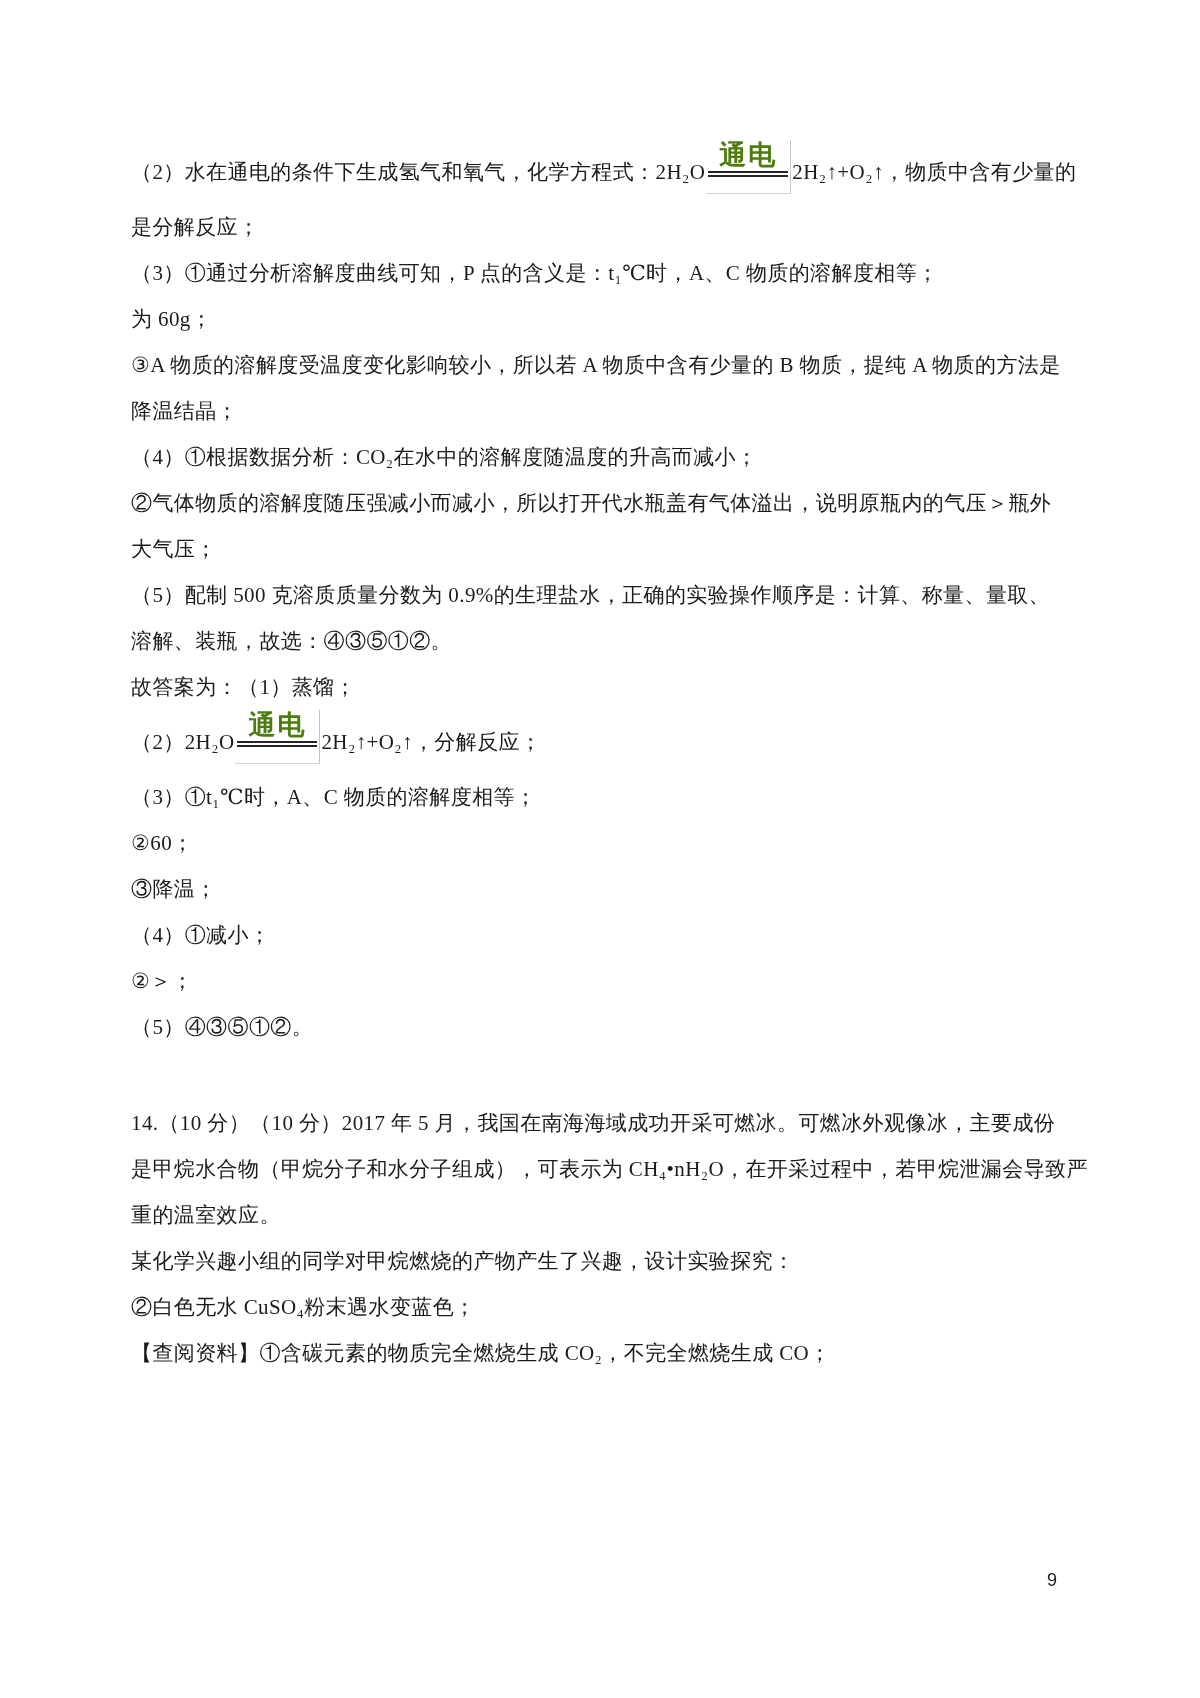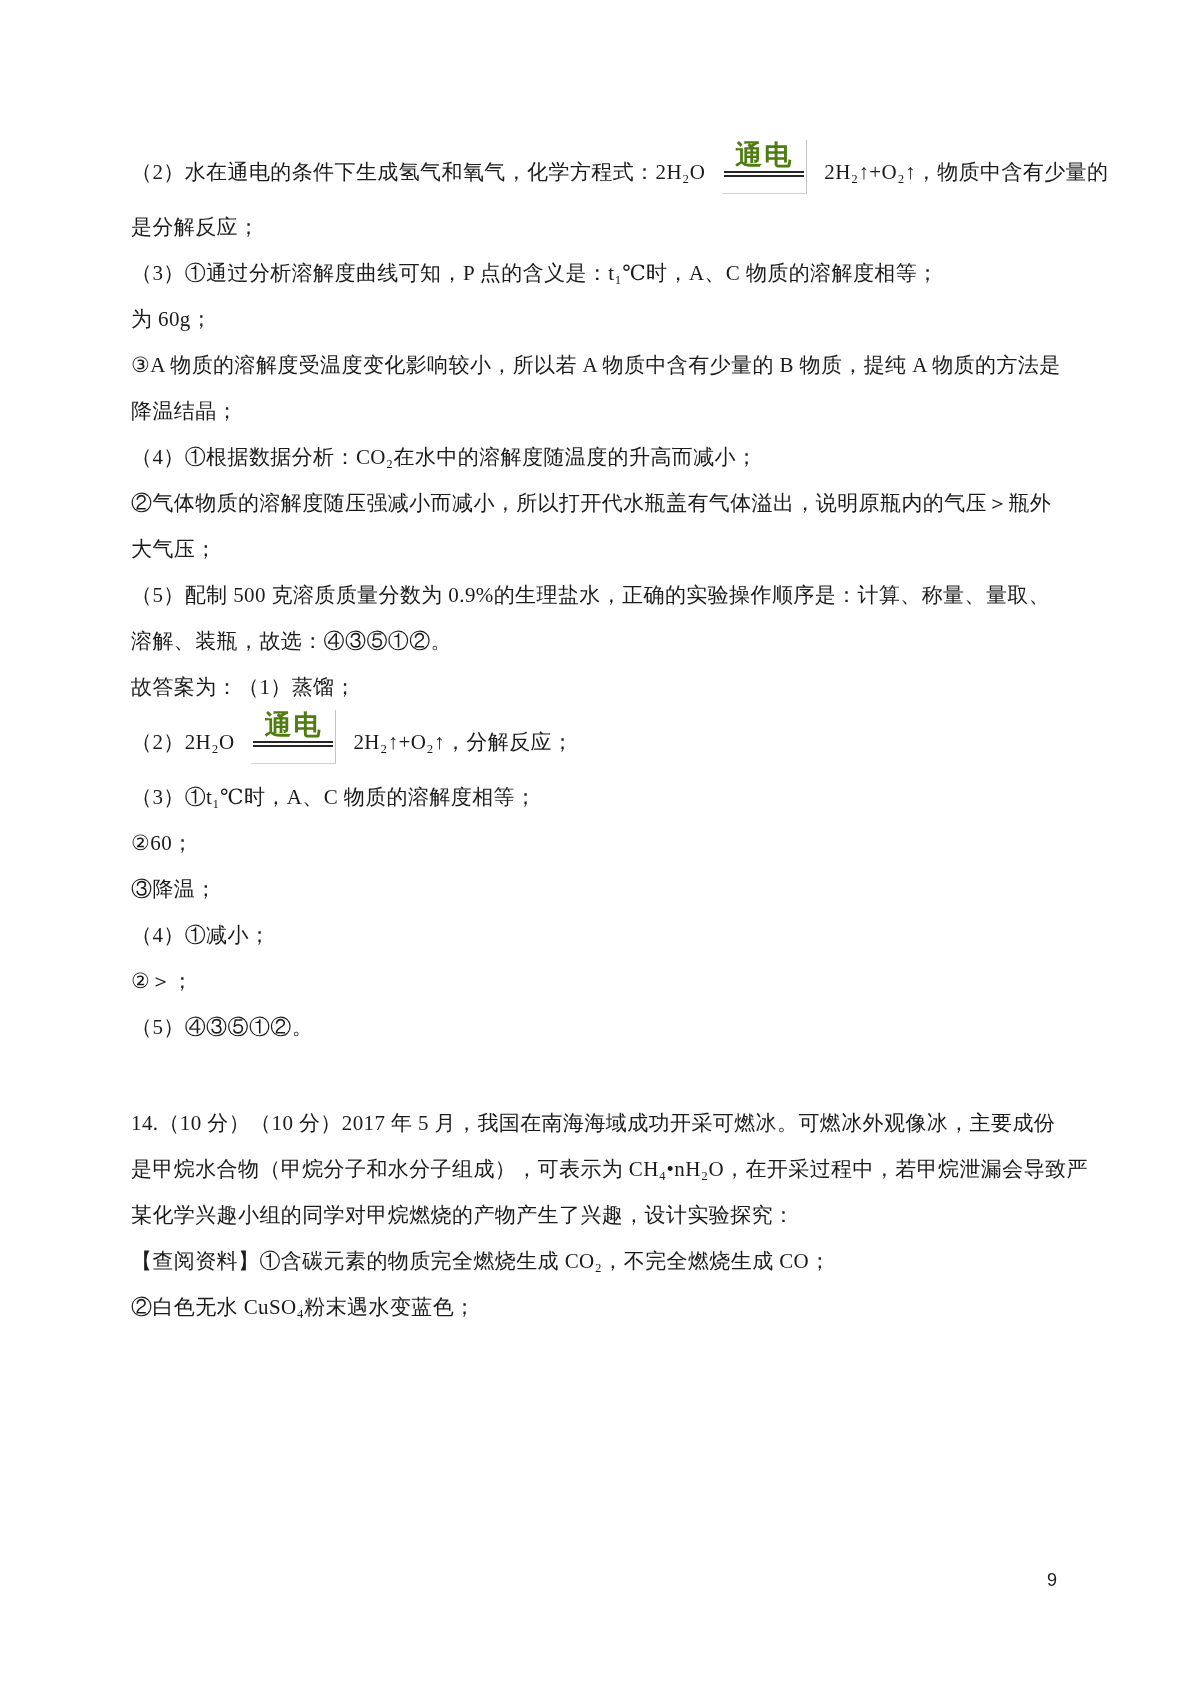--- a/index.html
+++ b/index.html
@@ -16,21 +16,20 @@
     position:absolute;
     left:131px; top:140px; width:960px;
   }
   .line {
     height:46px;
     display:flex;
     align-items:center;
     white-space:nowrap;
     font-size:21px;
     letter-spacing:0.4px;
-    gap:16px;
   }
   .line-eq { height:64px; }
   .line-blank { height:50px; }
   .eq-text { display:inline-block; }
   .eq-box {
     display:inline-flex;
     flex-direction:column;
     align-items:center;
     margin:0 1px;
     padding:1px 2px 16px 2px;
@@ -96,18 +95,19 @@
       </div>
       <div class="line line-text">（3）①t₁℃时，A、C 物质的溶解度相等；</div>
       <div class="line line-text">②60；</div>
       <div class="line line-text">③降温；</div>
       <div class="line line-text">（4）①减小；</div>
       <div class="line line-text">②＞；</div>
       <div class="line line-text">（5）④③⑤①②。</div>
       <div class="line line-blank"></div>
       <div class="line line-text">14.（10 分）（10 分）2017 年 5 月，我国在南海海域成功开采可燃冰。可燃冰外观像冰，主要成份</div>
       <div class="line line-text">是甲烷水合物（甲烷分子和水分子组成），可表示为 CH₄•nH₂O，在开采过程中，若甲烷泄漏会导致严</div>
+      <div class="line line-text">重的温室效应。</div>
       <div class="line line-text">某化学兴趣小组的同学对甲烷燃烧的产物产生了兴趣，设计实验探究：</div>
+      <div class="line line-text">②白色无水 CuSO₄粉末遇水变蓝色；</div>
       <div class="line line-text">【查阅资料】①含碳元素的物质完全燃烧生成 CO₂，不完全燃烧生成 CO；</div>
-      <div class="line line-text">②白色无水 CuSO₄粉末遇水变蓝色；</div>
     </div>
   <div class="page-number">9</div>
 </div>
 
 </body></html>

